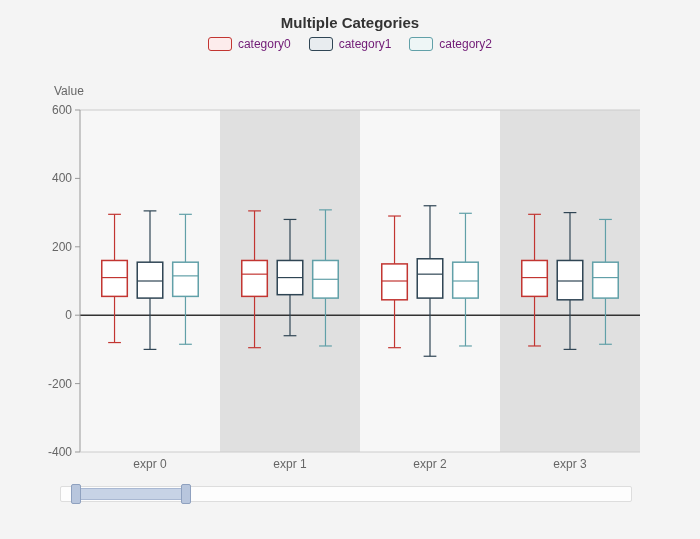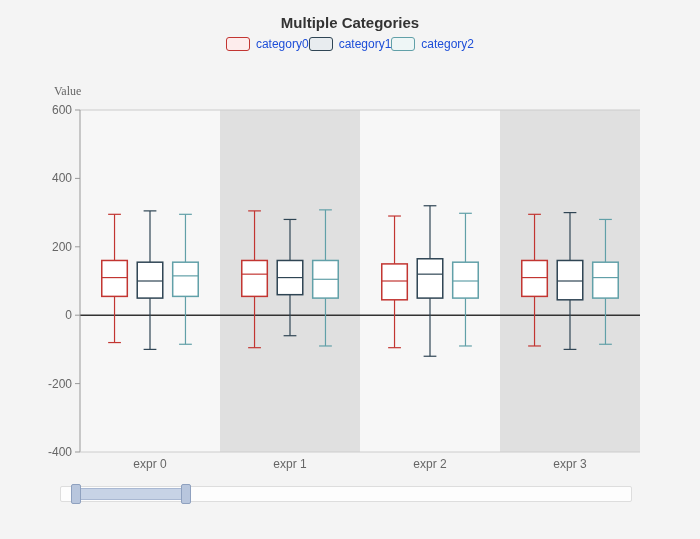--- a/index.html
+++ b/index.html
@@ -15,38 +15,38 @@
     text-align: center;
     font-weight: bold;
     font-size: 15px;
     color: #333;
     padding-top: 14px;
     padding-bottom: 6px;
   }
   .legend {
     display: flex;
     justify-content: center;
+    gap: 18px;
     font-size: 12px;
-    color: #1d4ed8;
+    color: #701a75;
     padding-bottom: 6px;
   }
   .legend-item { display: flex; align-items: center; gap: 6px; cursor: pointer; }
   .swatch {
     width: 24px; height: 14px; border-radius: 3px; box-sizing: border-box;
   }
   .sw-red { background: #fdecec; border: 1.5px solid #c23531; }
   .sw-navy { background: #e8ecef; border: 1.5px solid #2f4554; }
   .sw-teal { background: #eef6f6; border: 1.5px solid #61a0a8; }
 
   .ylabel {
     position: absolute;
     left: 54px; top: 84px;
     font-size: 12px;
     color: #666;
-    font-family: Liberation Serif, serif;
   }
   .plot-wrap {
     position: absolute;
     left: 40px;
     top: 100px;
     width: 610px;
     height: 372px;
   }
   svg { display: block; }
 

